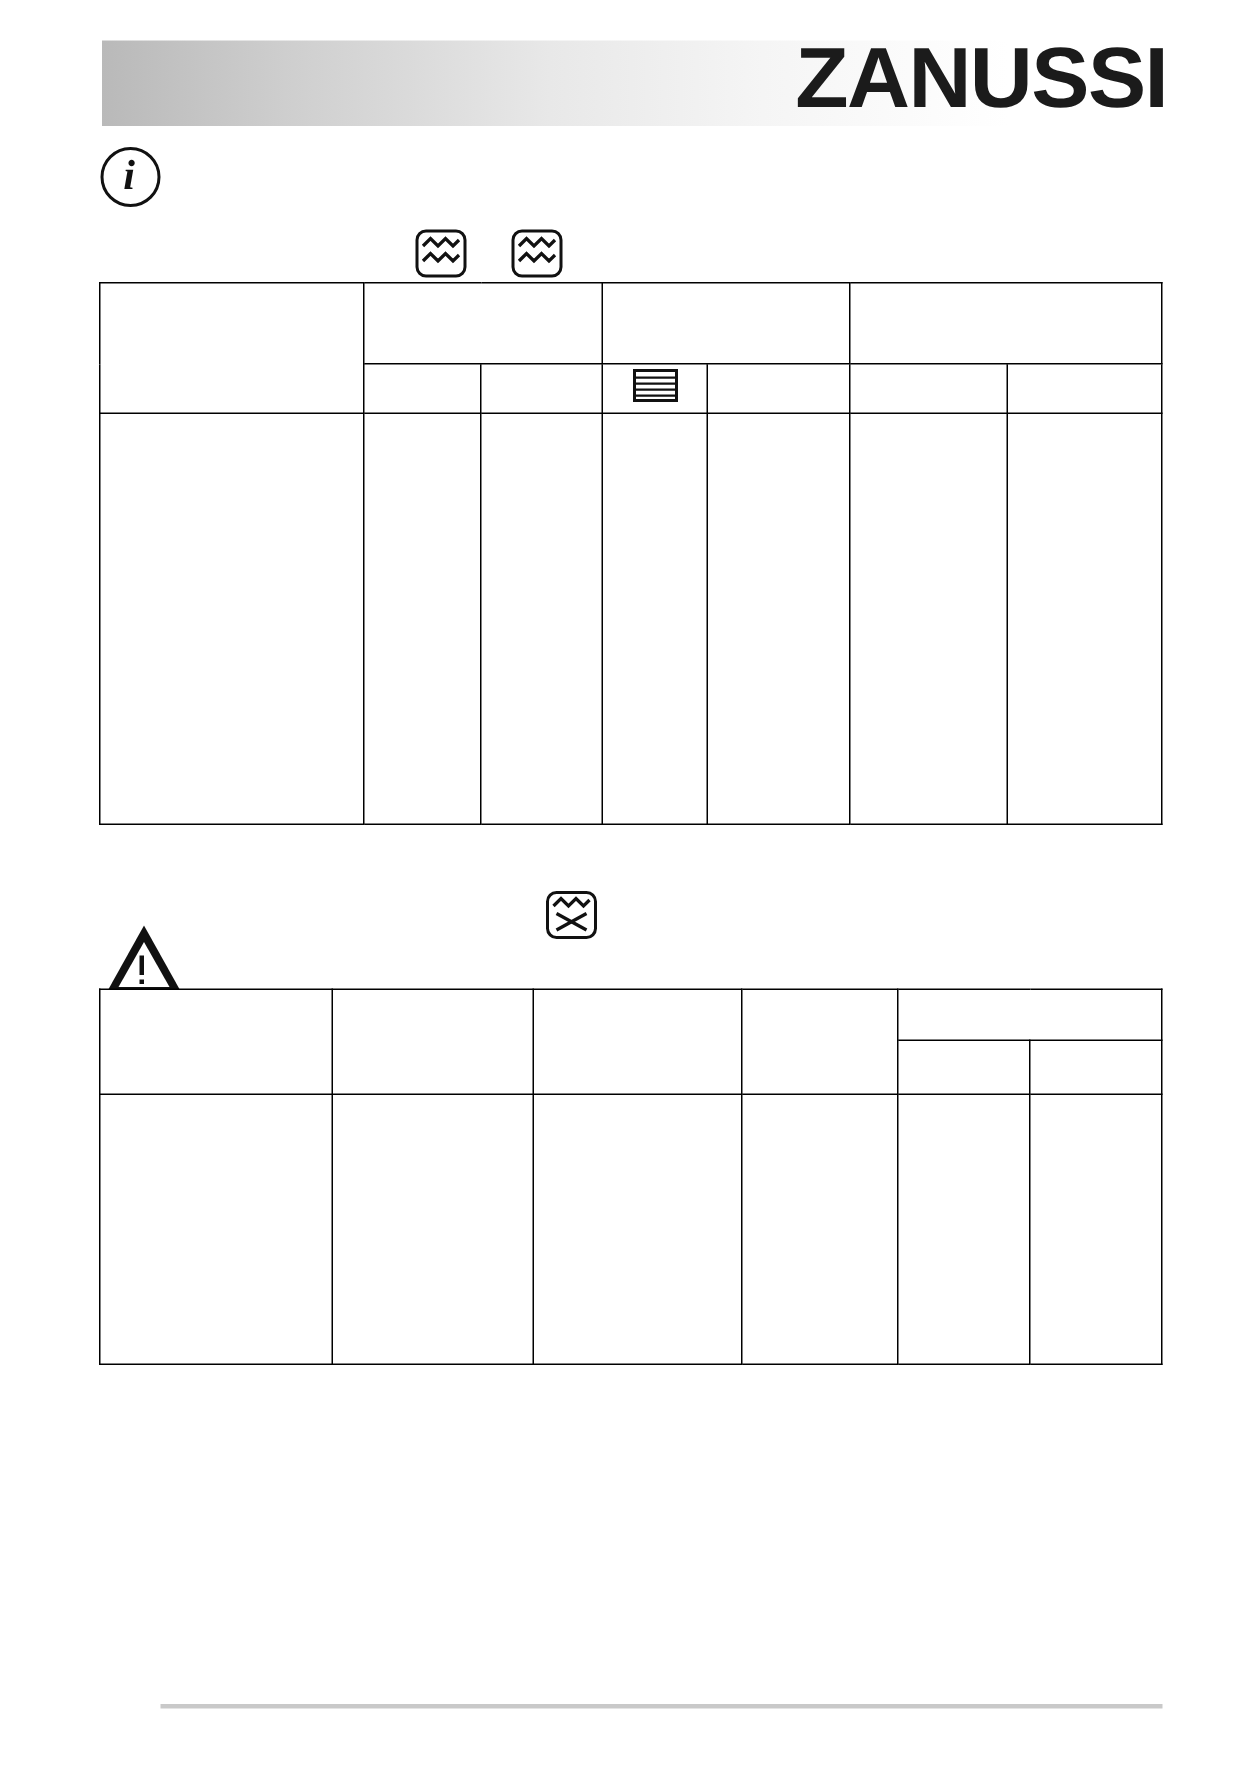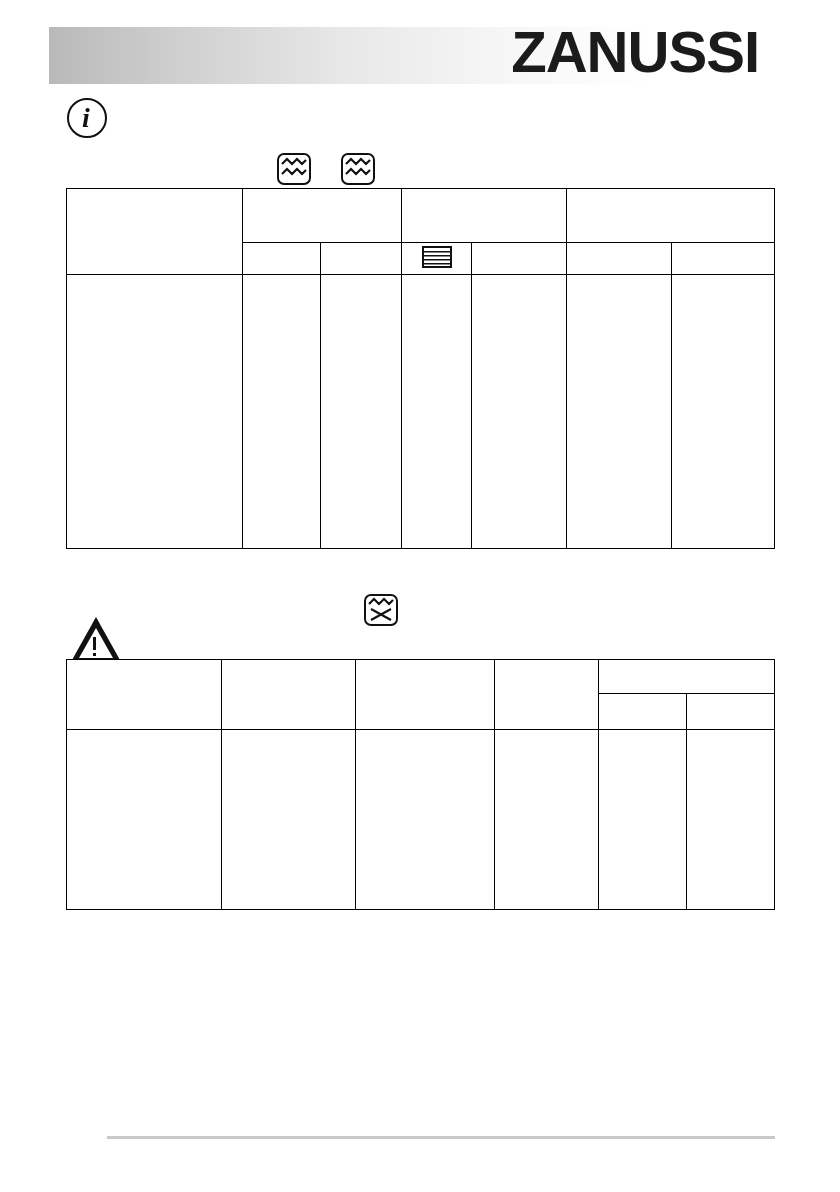--- a/index.html
+++ b/index.html
@@ -12,21 +12,21 @@
     height: 1192px;
     position: relative;
     font-family: "Liberation Sans", sans-serif;
     color: #000000;
     overflow: hidden;
   }
 
   
   .header-band {
     position: absolute;
-    left: 49px;
+    left: 68px;
     top: 27px;
     width: 710px;
     height: 57px;
     background: linear-gradient(to right, #b9b9b9 0%, #cfcfcf 18%, #e8e8e8 42%, #f5f5f5 62%, #ffffff 85%);
   }
   .brand-wordmark {
     position: absolute;
     right: 0px;
     top: -3px;
     font-family: "Liberation Sans", sans-serif;

